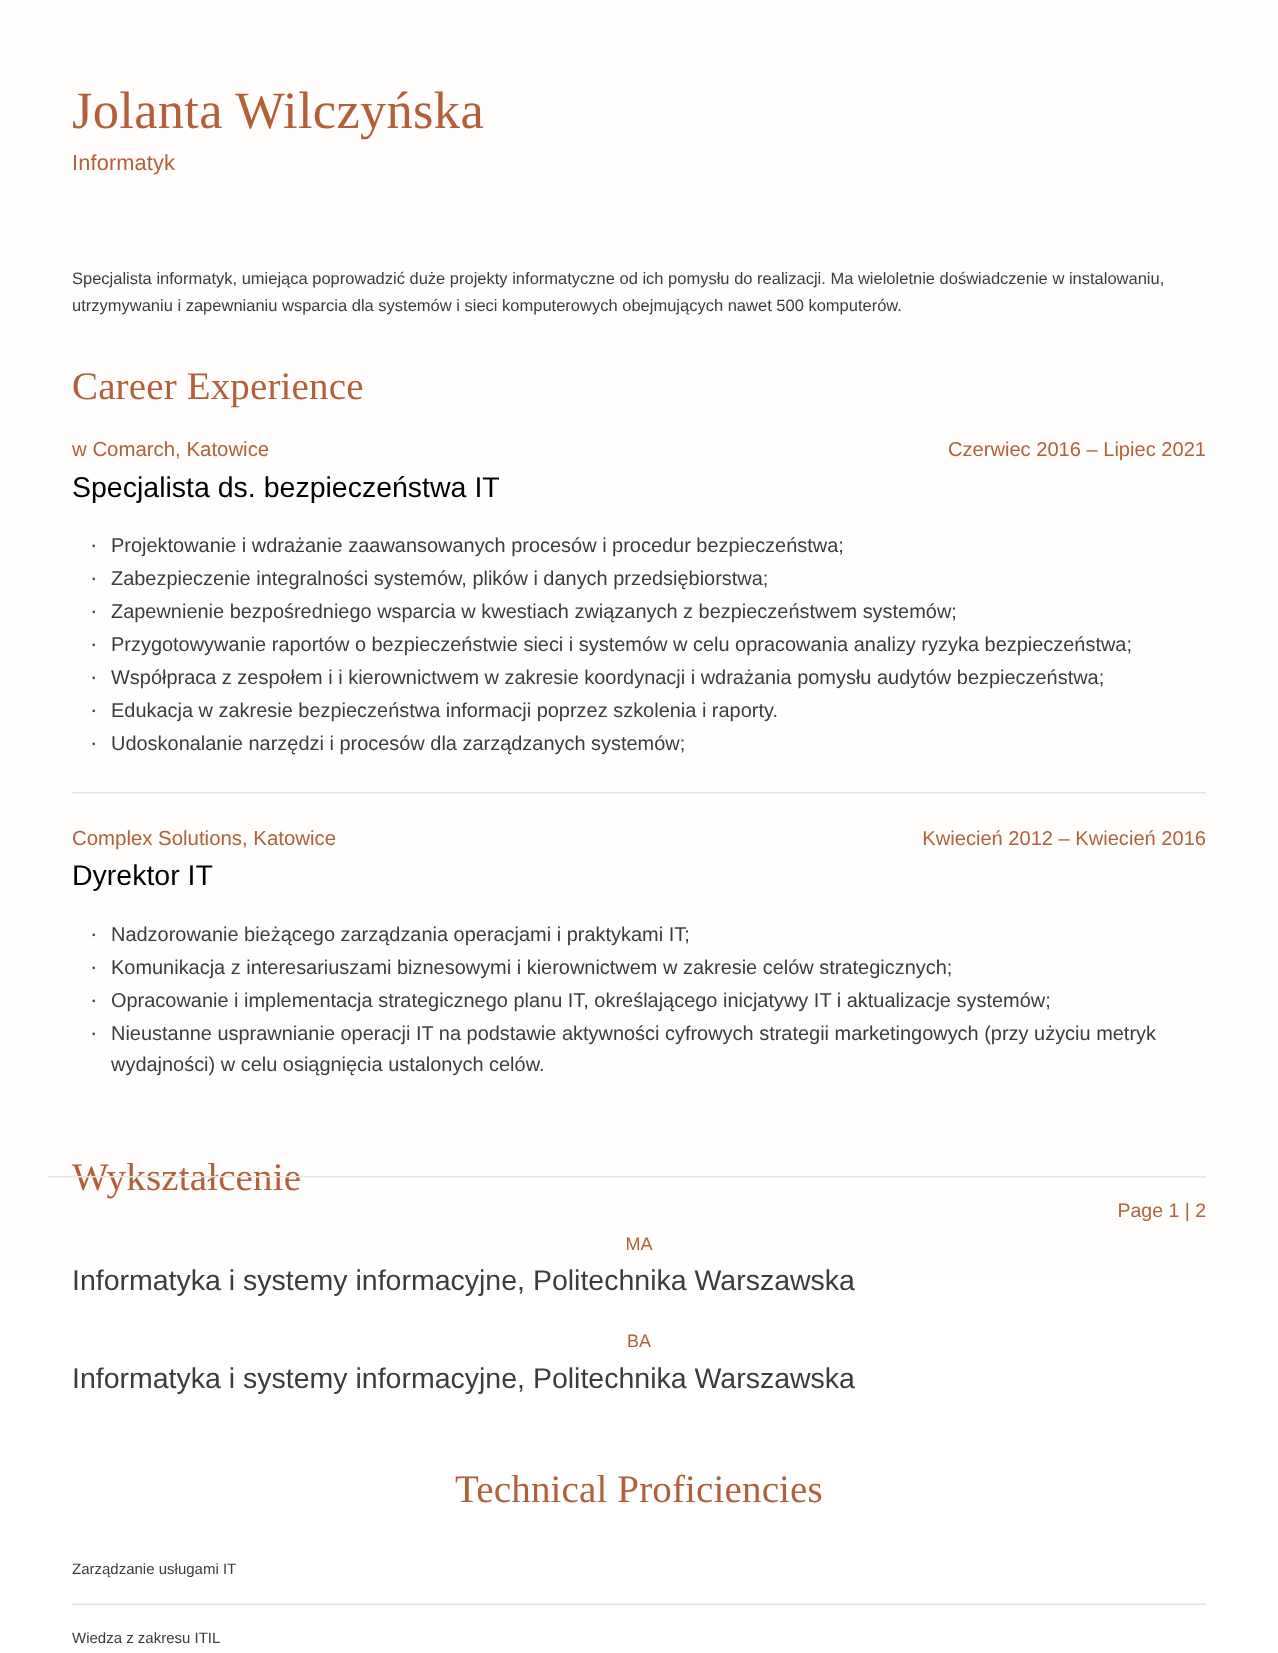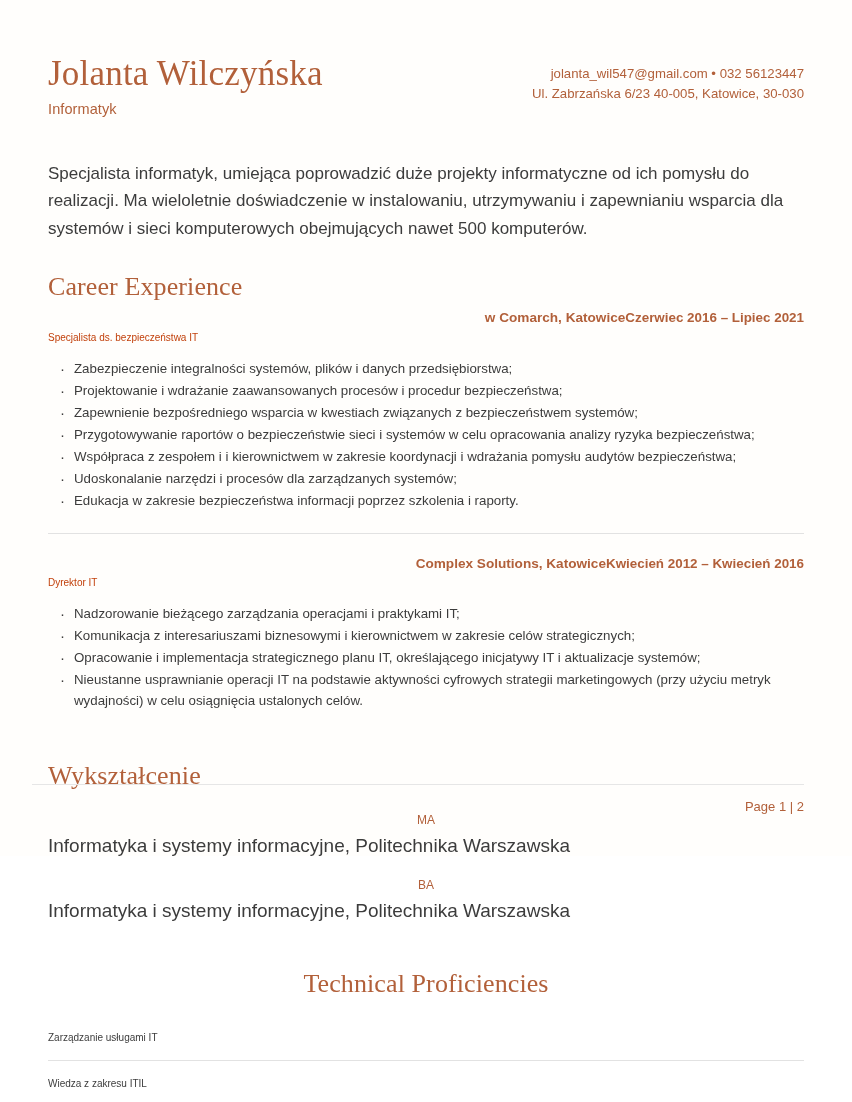--- a/index.html
+++ b/index.html
@@ -48,67 +48,66 @@
     text-align: right;
     padding-top: 10px;
     font-size: 13.2px;
     line-height: 1.55;
     color: #b2603a;
     white-space: nowrap;
   }
 
   
   .summary {
-    margin-top: 43px;
-    font-size: 17px;
+    margin-top: 61px;
+    font-size: 11px;
     line-height: 1.62;
     color: #3c3c3c;
     text-align: left;
   }
 
   
   .section { margin-top: 30px; }
   .section-heading {
     font-family: "Liberation Serif", serif;
     font-size: 26px;
     color: #b2603a;
     letter-spacing: 0.1px;
-    margin-bottom: 6px;
+    margin-bottom: 17px;
   }
   .section.education { margin-top: 50px; }
   .section.education .section-heading { margin-bottom: 20px; }
   .section.skills { margin-top: 44px; }
   .section.skills .section-heading { margin-bottom: 16px; text-align: center; }
 
   
   .job { margin-bottom: 4px; }
   .job-rule {
     border: 0;
     border-top: 1px solid #e2e2e2;
     margin: 22px 0 20px 0;
   }
   .job-head {
     display: flex;
-    justify-content: flex-end;
+    justify-content: space-between;
     align-items: baseline;
-    font-weight: bold;
   }
   .job-company {
     font-size: 13.6px;
     color: #b2603a;
     line-height: 1.5;
   }
   .job-dates {
     font-size: 13.4px;
     color: #b2603a;
     white-space: nowrap;
   }
   .job-position {
-    font-size: 10px;
-    color: #c2410c;
+    font-size: 19px;
+    color: #000000;
     line-height: 1.5;
     margin-top: 1px;
   }
   .bullets {
     list-style: none;
     margin: 13px 0 0 0;
     padding: 0;
   }
   .bullets li {
     position: relative;
@@ -172,46 +171,42 @@
 </style>
 </head>
 <body>
 
 <div class="page">
 
   <div class="header">
     <div class="identity">
       <div class="name">Jolanta Wilczyńska</div>
       <div class="job-title">Informatyk</div>
-    </div>
-    <div class="contact">
-      <div>jolanta_wil547@gmail.com • 032 56123447</div>
-      <div>Ul. Zabrzańska 6/23 40-005, Katowice, 30-030</div>
     </div>
   </div>
 
   <div class="summary">Specjalista informatyk, umiejąca poprowadzić duże projekty informatyczne od ich pomysłu do realizacji. Ma wieloletnie doświadczenie w instalowaniu, utrzymywaniu i zapewnianiu wsparcia dla systemów i sieci komputerowych obejmujących nawet 500 komputerów.</div>
 
   <div class="section experience">
     <div class="section-heading">Career Experience</div>
 
     <div class="job">
       <div class="job-head">
         <div class="job-company">w Comarch, Katowice</div>
         <div class="job-dates">Czerwiec 2016  – Lipiec 2021</div>
       </div>
       <div class="job-position">Specjalista ds. bezpieczeństwa IT</div>
       <ul class="bullets">
+        <li>Projektowanie i wdrażanie zaawansowanych procesów i procedur bezpieczeństwa;</li>
         <li>Zabezpieczenie integralności systemów, plików i danych przedsiębiorstwa;</li>
-        <li>Projektowanie i wdrażanie zaawansowanych procesów i procedur bezpieczeństwa;</li>
         <li>Zapewnienie bezpośredniego wsparcia w kwestiach związanych z bezpieczeństwem systemów;</li>
         <li>Przygotowywanie raportów o bezpieczeństwie sieci i systemów w celu opracowania analizy ryzyka bezpieczeństwa;</li>
         <li>Współpraca z zespołem i i kierownictwem w zakresie koordynacji i wdrażania pomysłu audytów bezpieczeństwa;</li>
+        <li>Edukacja w zakresie bezpieczeństwa informacji poprzez szkolenia i raporty.</li>
         <li>Udoskonalanie narzędzi i procesów dla zarządzanych systemów;</li>
-        <li>Edukacja w zakresie bezpieczeństwa informacji poprzez szkolenia i raporty.</li>
       </ul>
     </div>
 
     <hr class="job-rule">
 
     <div class="job">
       <div class="job-head">
         <div class="job-company">Complex Solutions, Katowice</div>
         <div class="job-dates">Kwiecień 2012  – Kwiecień 2016</div>
       </div>

